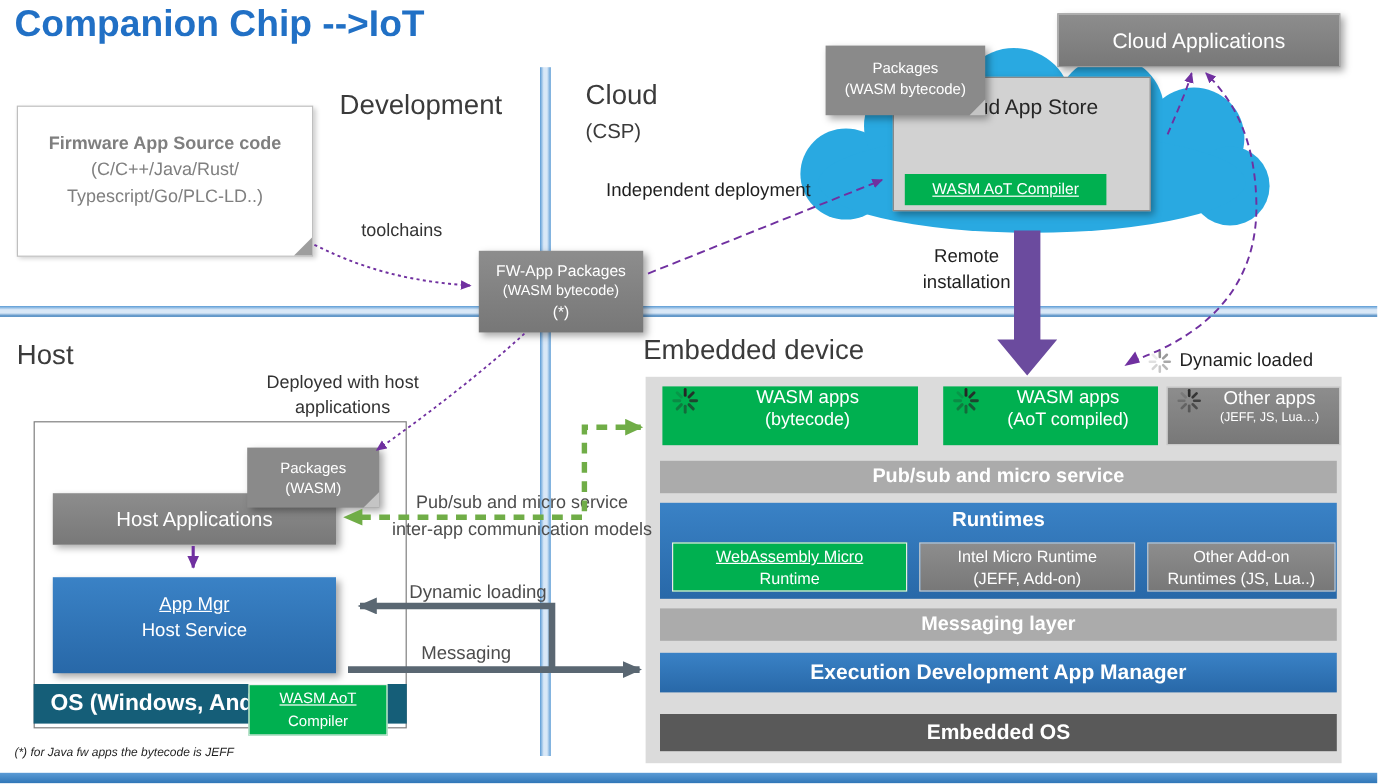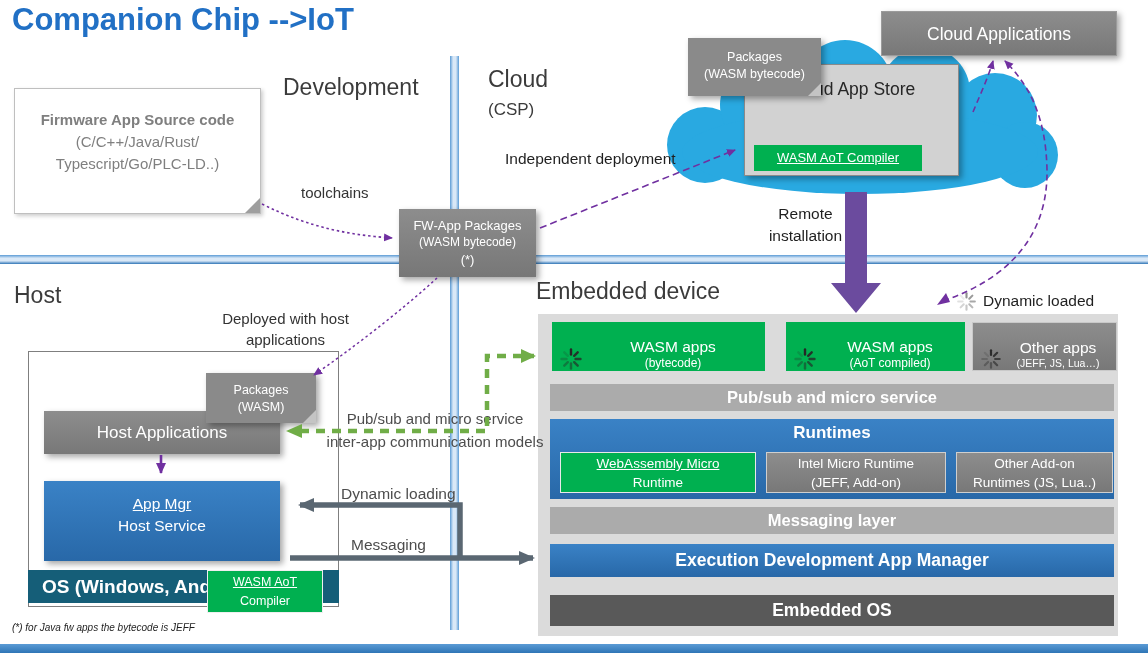--- a/index.html
+++ b/index.html
@@ -13,24 +13,24 @@
   .bluebox{background:linear-gradient(#3a82c6,#2868a8);color:#fff;}
   .greenbox{background:#00B050;color:#fff;}
   .note{color:#fff;}
   .fold-dark::after{content:"";position:absolute;right:0;bottom:0;width:0;height:0;
      border-left:15px solid transparent;border-bottom:15px solid #9e9e9e;}
   .fold-light::after{content:"";position:absolute;right:0;bottom:0;width:0;height:0;
      border-left:13px solid transparent;border-bottom:13px solid #c4c4c4;}
   .bar{color:#fff;font-weight:bold;text-align:center;}
   .spinner{display:inline-block;}
   svg.layer{position:absolute;left:0;top:0;pointer-events:none;}
-  .appbox{display:flex;align-items:flex-end;padding:0 7px;gap:5px;color:#fff;}
+  .appbox{display:flex;align-items:flex-start;padding:0 7px;gap:5px;color:#fff;}
   .appbox .txt{flex:1;text-align:center;line-height:1.25;}
   .appbox .nm{font-size:15.5px;}
-  .appbox .sb{font-size:12px;}
+  .appbox .sb{font-size:15px;}
   .rtbox{position:absolute;text-align:center;color:#fff;font-size:13.5px;line-height:19px;padding-top:1px;}
 </style>
 </head>
 <body>
 
 <svg width="0" height="0" style="position:absolute">
   <defs>
     <g id="spin-icon">
       <g stroke-linecap="round" stroke-width="2.4" stroke="currentColor" fill="none">
         <line x1="12" y1="2.5" x2="12" y2="7.5" opacity="1"></line>

